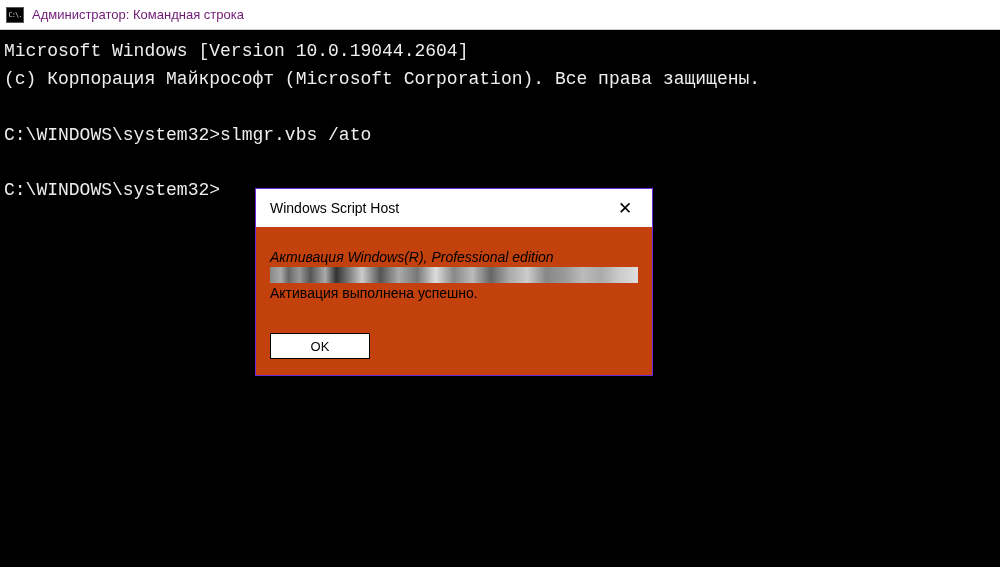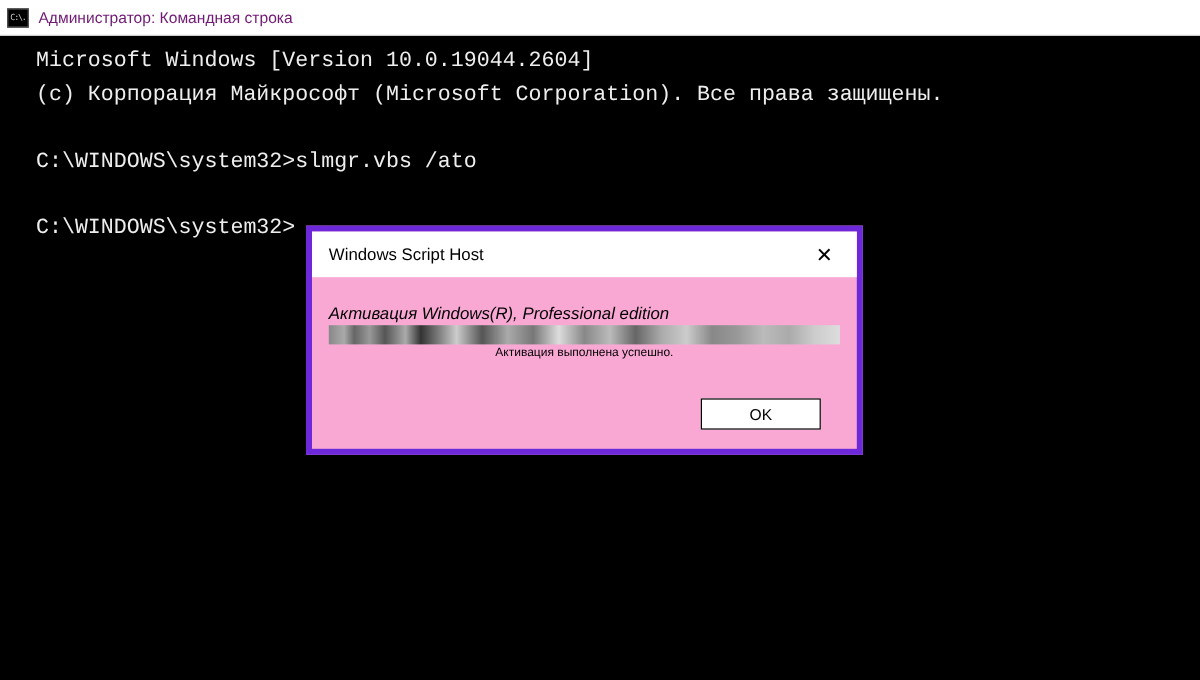--- a/index.html
+++ b/index.html
@@ -45,29 +45,28 @@
       font-size: 13px;
     }
     .console {
       background: #000;
       color: #eee;
       font-family: 'Consolas', 'Courier New', monospace;
       font-size: 18px;
       padding: 8px 4px;
       line-height: 1.55;
       white-space: pre;
-      margin-left: 26px;
     }
     .dialog {
       position: absolute;
       left: 255px;
       top: 188px;
-      width: 464px;
-      background: #f9a8d4;
-      border: 5px solid #6d28d9;
+      width: 398px;
+      background: #c2410c;
+      border: 1px solid #6d28d9;
       box-shadow: 2px 2px 8px rgba(0,0,0,0.3);
     }
     .dialog-header {
       height: 38px;
       display: flex;
       align-items: center;
       justify-content: space-between;
       padding: 0 12px 0 14px;
       background: #fff;
     }
@@ -98,28 +97,27 @@
       height: 16px;
       width: 100%;
       background: linear-gradient(to right,
         #888 0%, #aaa 3%, #666 5%, #999 8%, #555 11%, #aaa 15%,
         #333 18%, #888 22%, #ccc 25%, #555 30%, #aaa 35%, #777 40%,
         #ddd 45%, #888 50%, #bbb 55%, #666 60%, #aaa 65%, #ccc 70%,
         #888 75%, #999 80%, #bbb 85%, #aaa 90%, #ccc 95%, #ddd 100%);
       margin-bottom: 2px;
     }
     .dialog-line2 {
-      font-size: 10px;
+      font-size: 14px;
       color: #000;
-      text-align: center;
     }
     .dialog-footer {
       display: flex;
-      justify-content: flex-end;
-      padding: 18px 30px 16px 14px;
+      justify-content: flex-start;
+      padding: 18px 14px 16px 14px;
     }
     .ok-button {
       width: 100px;
       height: 26px;
       background: #fff;
       border: 1.5px solid #000;
       font-size: 13px;
       cursor: pointer;
       font-family: 'Segoe UI', Tahoma, sans-serif;
     }

